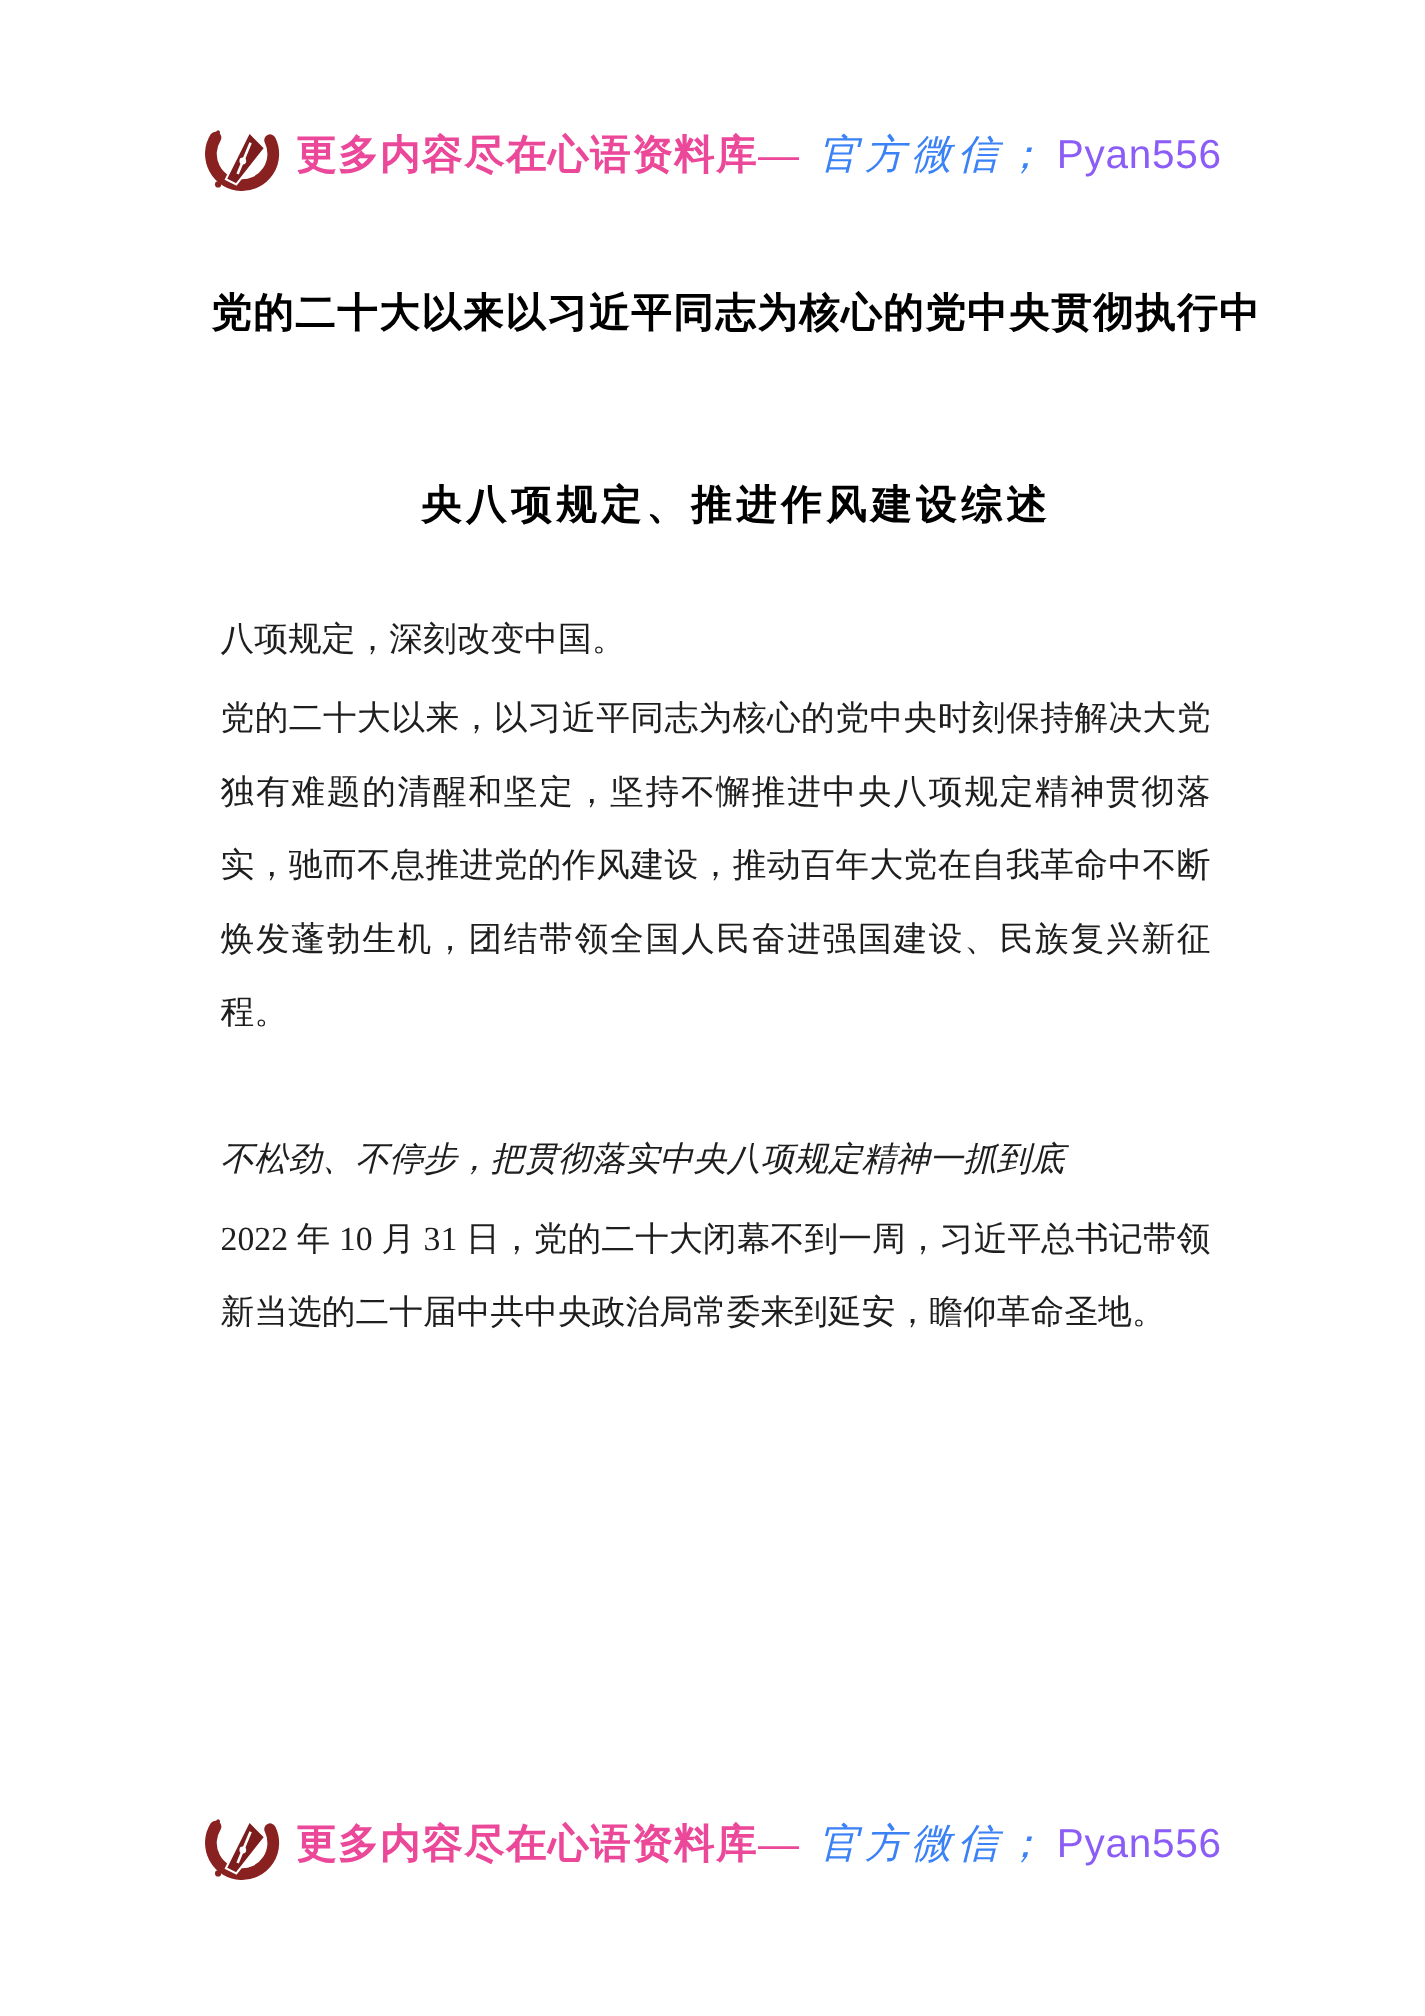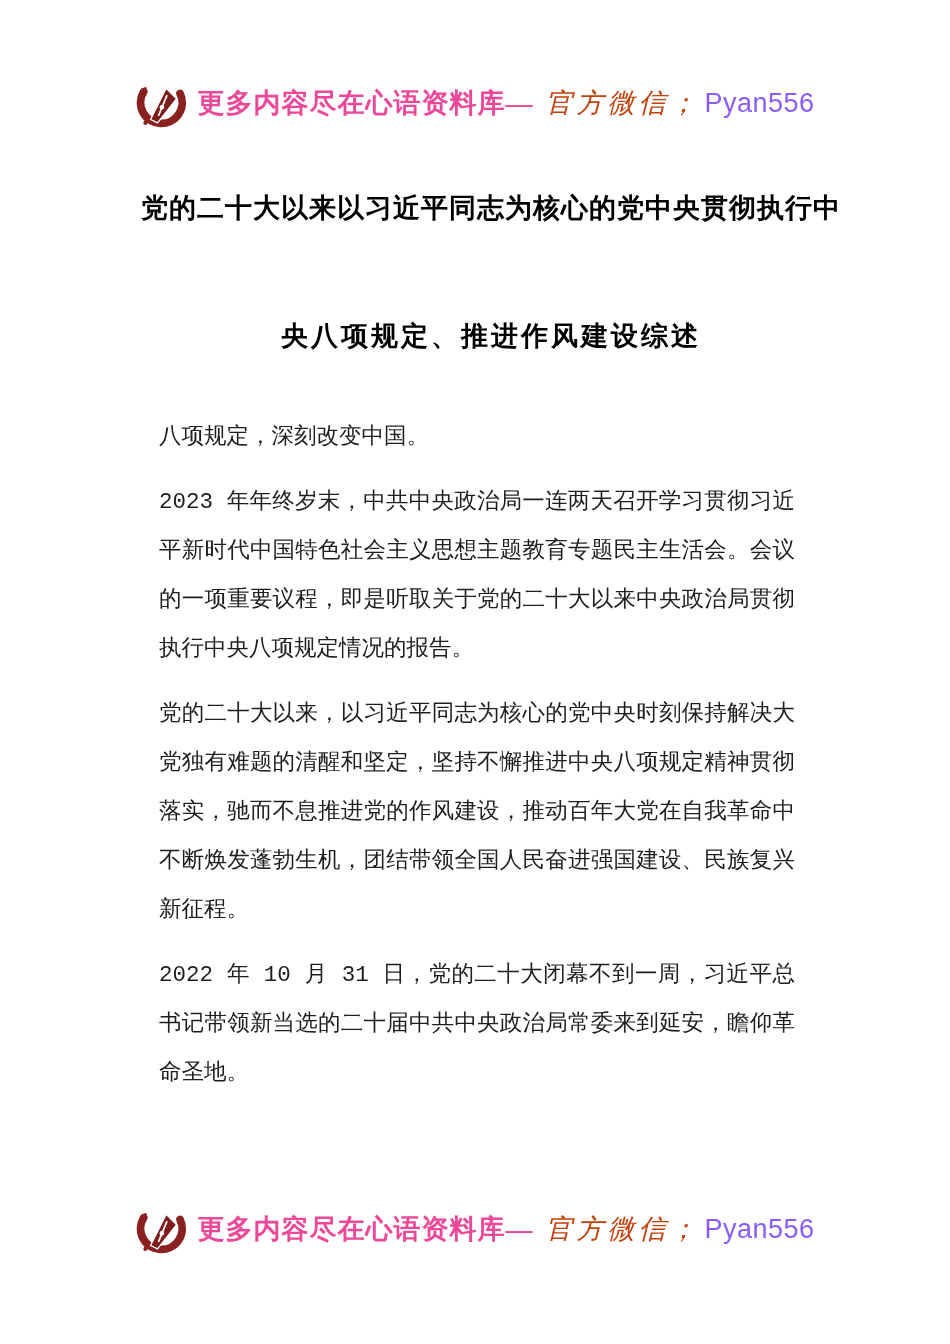--- a/index.html
+++ b/index.html
@@ -27,21 +27,21 @@
   .brandbar.bottom { top: 1200px; }
   .logo-wrap { width: 52px; height: 58px; flex: 0 0 auto; }
   .logo-wrap svg { width: 52px; height: 58px; display: block; }
   .brand-line { white-space: nowrap; font-size: 27px; line-height: 58px; }
   .brand-red {
     color: #ec4899;
     font-weight: bold;
     letter-spacing: 1px;
   }
   .brand-gray {
-    color: #c2410c;
+    color: #3b82f6;
     font-style: italic;
     letter-spacing: 4px;
     margin-left: 12px;
   }
   .brand-account {
     color: #8b5cf6;
     font-family: "Liberation Sans", sans-serif;
     letter-spacing: 0.5px;
     margin-left: 4px;
   }
@@ -66,21 +66,21 @@
   .doc-body {
     position: absolute;
     left: 143px;
     top: 397px;
     width: 668px;
     font-size: 22.5px;
     line-height: 49px;
     color: #1e1e1e;
     text-align: justify;
   }
-  .doc-body p { margin: 16px; font-family: Liberation Mono, monospace; }
+  .doc-body p { margin: 4px; }
   .doc-body p.subheading {
     margin-top: 49px;
     font-style: italic;
   }
 </style>
 </head>
 <body>
 
 <div class="page">
 
@@ -98,22 +98,22 @@
     <span class="brand-line">
       <span class="brand-red">更多内容尽在心语资料库—</span><span class="brand-gray">官方微信；</span><span class="brand-account">Pyan556</span>
     </span>
   </header>
 
   <h1 class="title-line l1">党的二十大以来以习近平同志为核心的党中央贯彻执行中</h1>
   <h1 class="title-line l2">央八项规定、推进作风建设综述</h1>
 
   <main class="doc-body">
     <p>八项规定，深刻改变中国。</p>
-    <p>2023 年年终岁末，中共中央政治局一连两天召开学习贯彻习近平新时代中国特色社会主义思想主题教育专题民主生活会。会议的一项重要议程，即是听取关于党的二十大以来中央政治局贯彻执行中央八项规定情况的报告。</p>
     <p>党的二十大以来，以习近平同志为核心的党中央时刻保持解决大党独有难题的清醒和坚定，坚持不懈推进中央八项规定精神贯彻落实，驰而不息推进党的作风建设，推动百年大党在自我革命中不断焕发蓬勃生机，团结带领全国人民奋进强国建设、民族复兴新征程。</p>
+    <p class="subheading">不松劲、不停步，把贯彻落实中央八项规定精神一抓到底</p>
     <p>2022 年 10 月 31 日，党的二十大闭幕不到一周，习近平总书记带领新当选的二十届中共中央政治局常委来到延安，瞻仰革命圣地。</p>
   </main>
 
   <footer class="brandbar bottom">
     <span class="logo-wrap">
       <svg viewBox="0 0 60 66" aria-hidden="true">
         <path d="M10 20 A 24 24 0 1 0 52 22" fill="none" stroke="#8a2121" stroke-width="9" stroke-linecap="round"></path>
         <path d="M12 16 A 22 22 0 0 0 12 48" fill="none" stroke="#8a2121" stroke-width="3" stroke-linecap="round"></path>
         <path d="M18 52 L36 16 L48 28 L26 56 Z" fill="#7c1c1c" stroke="#ffffff" stroke-width="1.5"></path>
         <line x1="37" y1="24" x2="27" y2="48" stroke="#ffffff" stroke-width="2"></line>

